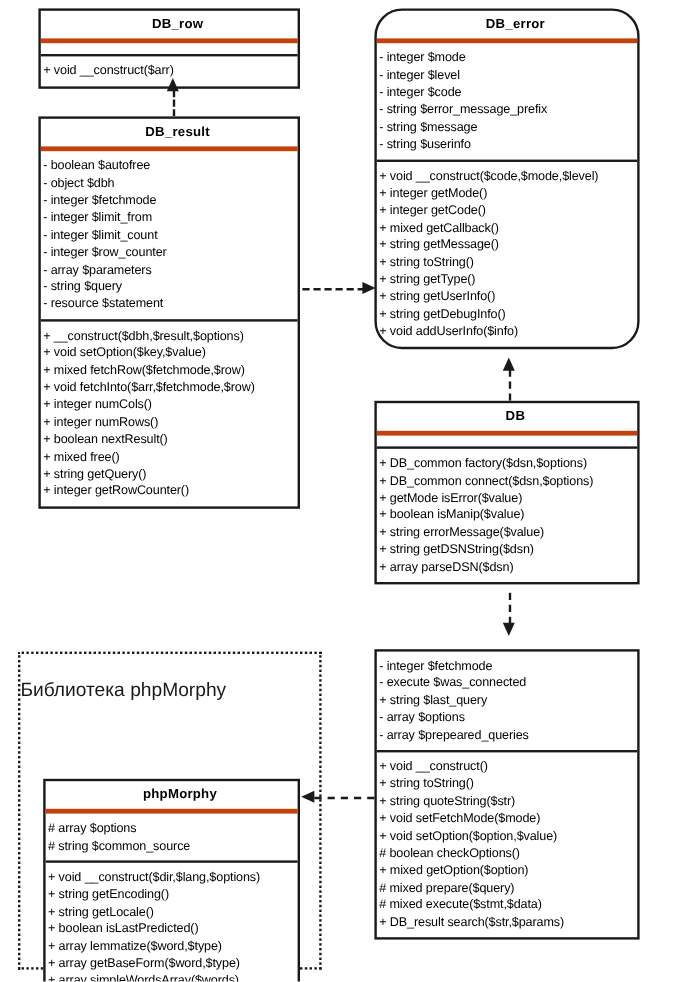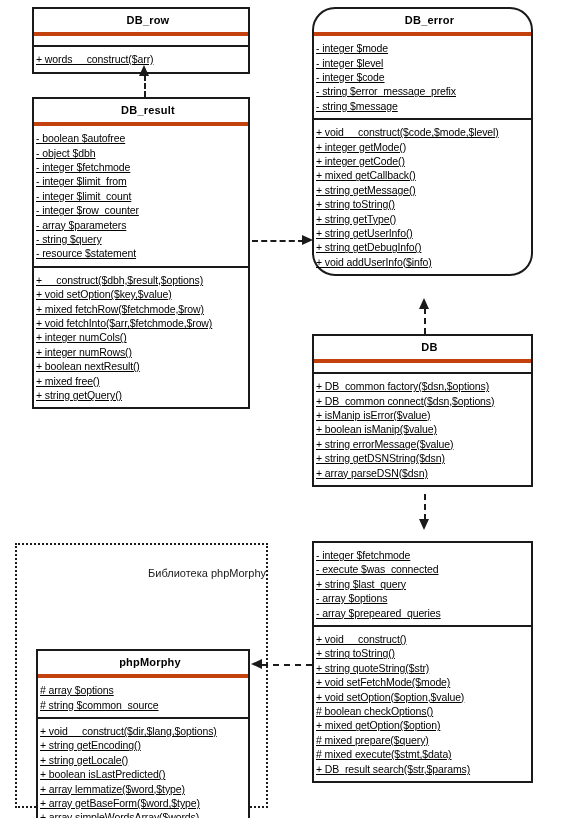--- a/index.html
+++ b/index.html
@@ -33,21 +33,20 @@
     font-weight: bold;
     font-size: 11px;
     letter-spacing: 0.2px;
     padding: 5px 2px 6px 16px;
     border-bottom: 4px solid #c2410c;
     line-height: 1.1;
   }
   .uml-compartment {
     padding: 5px 0 5px 0;
     border-bottom: 2px solid #1a1a1a;
-    text-decoration: underline;
   }
   .uml-compartment:last-child {
     border-bottom: none;
   }
   .uml-compartment.empty {
     padding: 0;
     height: 9px;
   }
   .uml-member {
     font-size: 10.5px;
@@ -60,22 +59,22 @@
   .uml-package {
     position: absolute;
     box-sizing: border-box;
     border: 2px dotted #1a1a1a;
     background: #ffffff;
   }
   .package-label {
     position: absolute;
     left: 0;
     right: 0;
-    text-align: right;
-    font-size: 11px;
+    text-align: left;
+    font-size: 16px;
     color: #1a1a1a;
   }
   
   .conn {
     position: absolute;
   }
   .conn-v {
     border-left: 2px dashed #1a1a1a;
     width: 0;
   }
@@ -111,21 +110,21 @@
 </style>
 </head>
 <body>
 
 <div id="diagram">
 
   <div class="uml-class" style="left:32px; top:7px; width:218px;">
     <div class="uml-title">DB_row</div>
     <div class="uml-compartment empty"></div>
     <div class="uml-compartment">
-      <div class="uml-member">+ words __construct($arr)</div>
+      <div class="uml-member">+ void __construct($arr)</div>
     </div>
   </div>
 
   <div class="conn conn-v" style="left:144px; top:75px; height:22px;"></div>
   <div class="arrow arrow-up" style="left:139px; top:65px;"></div>
 
   <div class="uml-class" style="left:32px; top:97px; width:218px;">
     <div class="uml-title">DB_result</div>
     <div class="uml-compartment">
       <div class="uml-member">- boolean $autofree</div>
@@ -141,34 +140,36 @@
     <div class="uml-compartment">
       <div class="uml-member">+ __construct($dbh,$result,$options)</div>
       <div class="uml-member">+ void setOption($key,$value)</div>
       <div class="uml-member">+ mixed fetchRow($fetchmode,$row)</div>
       <div class="uml-member">+ void fetchInto($arr,$fetchmode,$row)</div>
       <div class="uml-member">+ integer numCols()</div>
       <div class="uml-member">+ integer numRows()</div>
       <div class="uml-member">+ boolean nextResult()</div>
       <div class="uml-member">+ mixed free()</div>
       <div class="uml-member">+ string getQuery()</div>
+      <div class="uml-member">+ integer getRowCounter()</div>
     </div>
   </div>
 
   <div class="conn conn-h" style="left:252px; top:240px; width:52px;"></div>
   <div class="arrow arrow-right" style="left:302px; top:235px;"></div>
 
   <div class="uml-class" style="left:312px; top:7px; width:221px;border-radius:23px;">
     <div class="uml-title">DB_error</div>
     <div class="uml-compartment">
       <div class="uml-member">- integer $mode</div>
       <div class="uml-member">- integer $level</div>
       <div class="uml-member">- integer $code</div>
       <div class="uml-member">- string $error_message_prefix</div>
       <div class="uml-member">- string $message</div>
+      <div class="uml-member">- string $userinfo</div>
     </div>
     <div class="uml-compartment">
       <div class="uml-member">+ void __construct($code,$mode,$level)</div>
       <div class="uml-member">+ integer getMode()</div>
       <div class="uml-member">+ integer getCode()</div>
       <div class="uml-member">+ mixed getCallback()</div>
       <div class="uml-member">+ string getMessage()</div>
       <div class="uml-member">+ string toString()</div>
       <div class="uml-member">+ string getType()</div>
       <div class="uml-member">+ string getUserInfo()</div>
@@ -179,21 +180,21 @@
 
   <div class="conn conn-v" style="left:424px; top:308px; height:26px;"></div>
   <div class="arrow arrow-up" style="left:419px; top:298px;"></div>
 
   <div class="uml-class" style="left:312px; top:334px; width:221px;">
     <div class="uml-title">DB</div>
     <div class="uml-compartment empty"></div>
     <div class="uml-compartment">
       <div class="uml-member">+ DB_common factory($dsn,$options)</div>
       <div class="uml-member">+ DB_common connect($dsn,$options)</div>
-      <div class="uml-member">+ isManip isError($value)</div>
+      <div class="uml-member">+ getMode isError($value)</div>
       <div class="uml-member">+ boolean isManip($value)</div>
       <div class="uml-member">+ string errorMessage($value)</div>
       <div class="uml-member">+ string getDSNString($dsn)</div>
       <div class="uml-member">+ array parseDSN($dsn)</div>
     </div>
   </div>
 
   <div class="conn conn-v" style="left:424px; top:494px; height:26px;"></div>
   <div class="arrow arrow-down" style="left:419px; top:519px;"></div>
 

